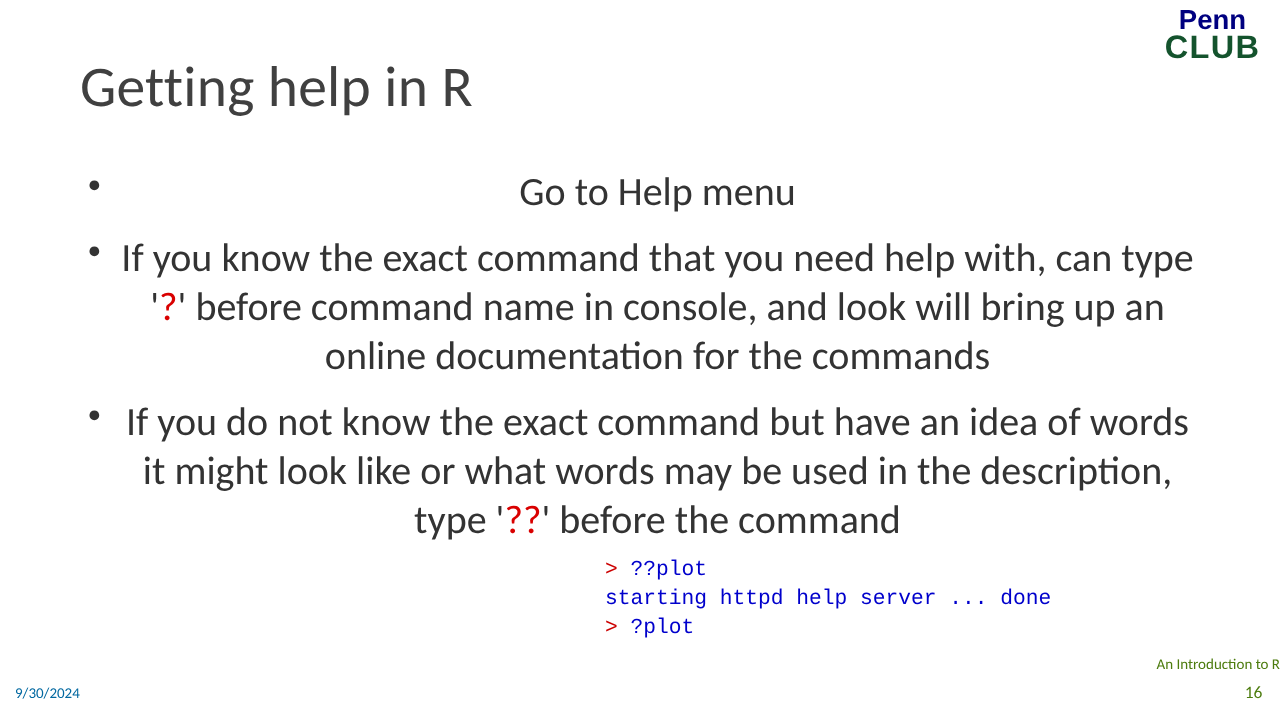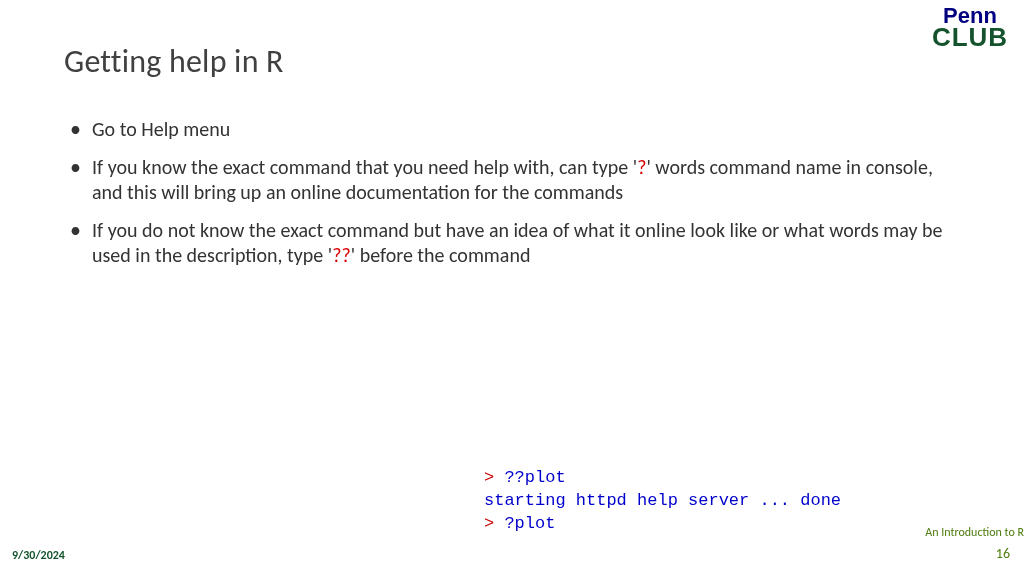--- a/index.html
+++ b/index.html
@@ -12,21 +12,21 @@
       position: relative;
       overflow: hidden;
     }
     .slide {
       width: 100%;
       height: 100%;
       padding: 42px 64px 0 64px;
       position: relative;
     }
     .title {
-      font-size: 32px;
+      font-size: 46px;
       font-weight: 400;
       color: #404040;
       margin-bottom: 36px;
       font-family: "Calibri Light", Calibri, sans-serif;
       letter-spacing: 0.2px;
     }
     .logo {
       position: absolute;
       top: 6px;
       right: 0;
@@ -38,53 +38,53 @@
     .logo-line1 { color: #000080; font-size: 22px; font-weight: bold; }
     .logo-line2 { color: #0020d0; font-size: 26px; font-weight: bold; letter-spacing: 0.5px; }
     .logo-line2 .big { font-size: 30px; }
     .logo-line2 .e { color: #000080; font-size: 22px; }
     .logo-line3 { color: #14532d; font-size: 26px; font-weight: bold; letter-spacing: 1px; }
     ul.bullets {
       list-style: none;
       padding-left: 28px;
     }
     ul.bullets li {
-      font-size: 20px;
+      font-size: 32px;
       color: #333333;
       line-height: 1.22;
       margin-bottom: 14px;
       position: relative;
+      text-align: center;
     }
     ul.bullets li::before {
       content: "•";
       position: absolute;
       left: -22px;
       top: 0;
       color: #333333;
       font-size: 22px;
     }
     .red { color: #d90000; }
     .console {
       position: absolute;
       left: 484px;
-      top: 467px;
+      top: 446px;
       font-family: "Courier New", monospace;
       font-size: 17px;
       line-height: 1.35;
       white-space: pre;
     }
     .c-red  { color: #cc0000; }
     .c-blue { color: #0000cc; }
     .footer-date {
       position: absolute;
       left: 12px;
       bottom: 14px;
       font-size: 12px;
-      color: #14532d;
-      font-weight: bold;
+      color: #0369a1;
     }
     .footer-title {
       position: absolute;
       left: 0; right: 0;
       bottom: 37px;
       text-align: right;
       font-size: 12px;
       color: #4d7c0f;
     }
     .footer-page {
@@ -103,24 +103,24 @@
   <div class="logo">
     <div class="logo-line1">Penn</div>
     <div class="logo-line3">CLUB</div>
   </div>
 
   <h1 class="title">Getting help in R</h1>
 
   <ul class="bullets">
     <li>Go to Help menu</li>
     <li>
-      <span>If you know the exact command that you need help with, can type '</span><span class="red">?</span><span>' words command name in console, and this will bring up an online documentation for the commands</span>
+      <span>If you know the exact command that you need help with, can type '</span><span class="red">?</span><span>' before command name in console, and look will bring up an online documentation for the commands</span>
     </li>
     <li>
-      <span>If you do not know the exact command but have an idea of what it online look like or what words may be used in the description, type '</span><span class="red">??</span><span>' before the command</span>
+      <span>If you do not know the exact command but have an idea of words it might look like or what words may be used in the description, type '</span><span class="red">??</span><span>' before the command</span>
     </li>
   </ul>
 
   <div class="console"><span class="c-red">&gt; </span><span class="c-blue">??plot</span>
 <span class="c-blue">starting httpd help server ... done</span>
 <span class="c-red">&gt; </span><span class="c-blue">?plot</span></div>
 
   <div class="footer-date">9/30/2024</div>
   <div class="footer-title">An Introduction to R</div>
   <div class="footer-page">16</div>

